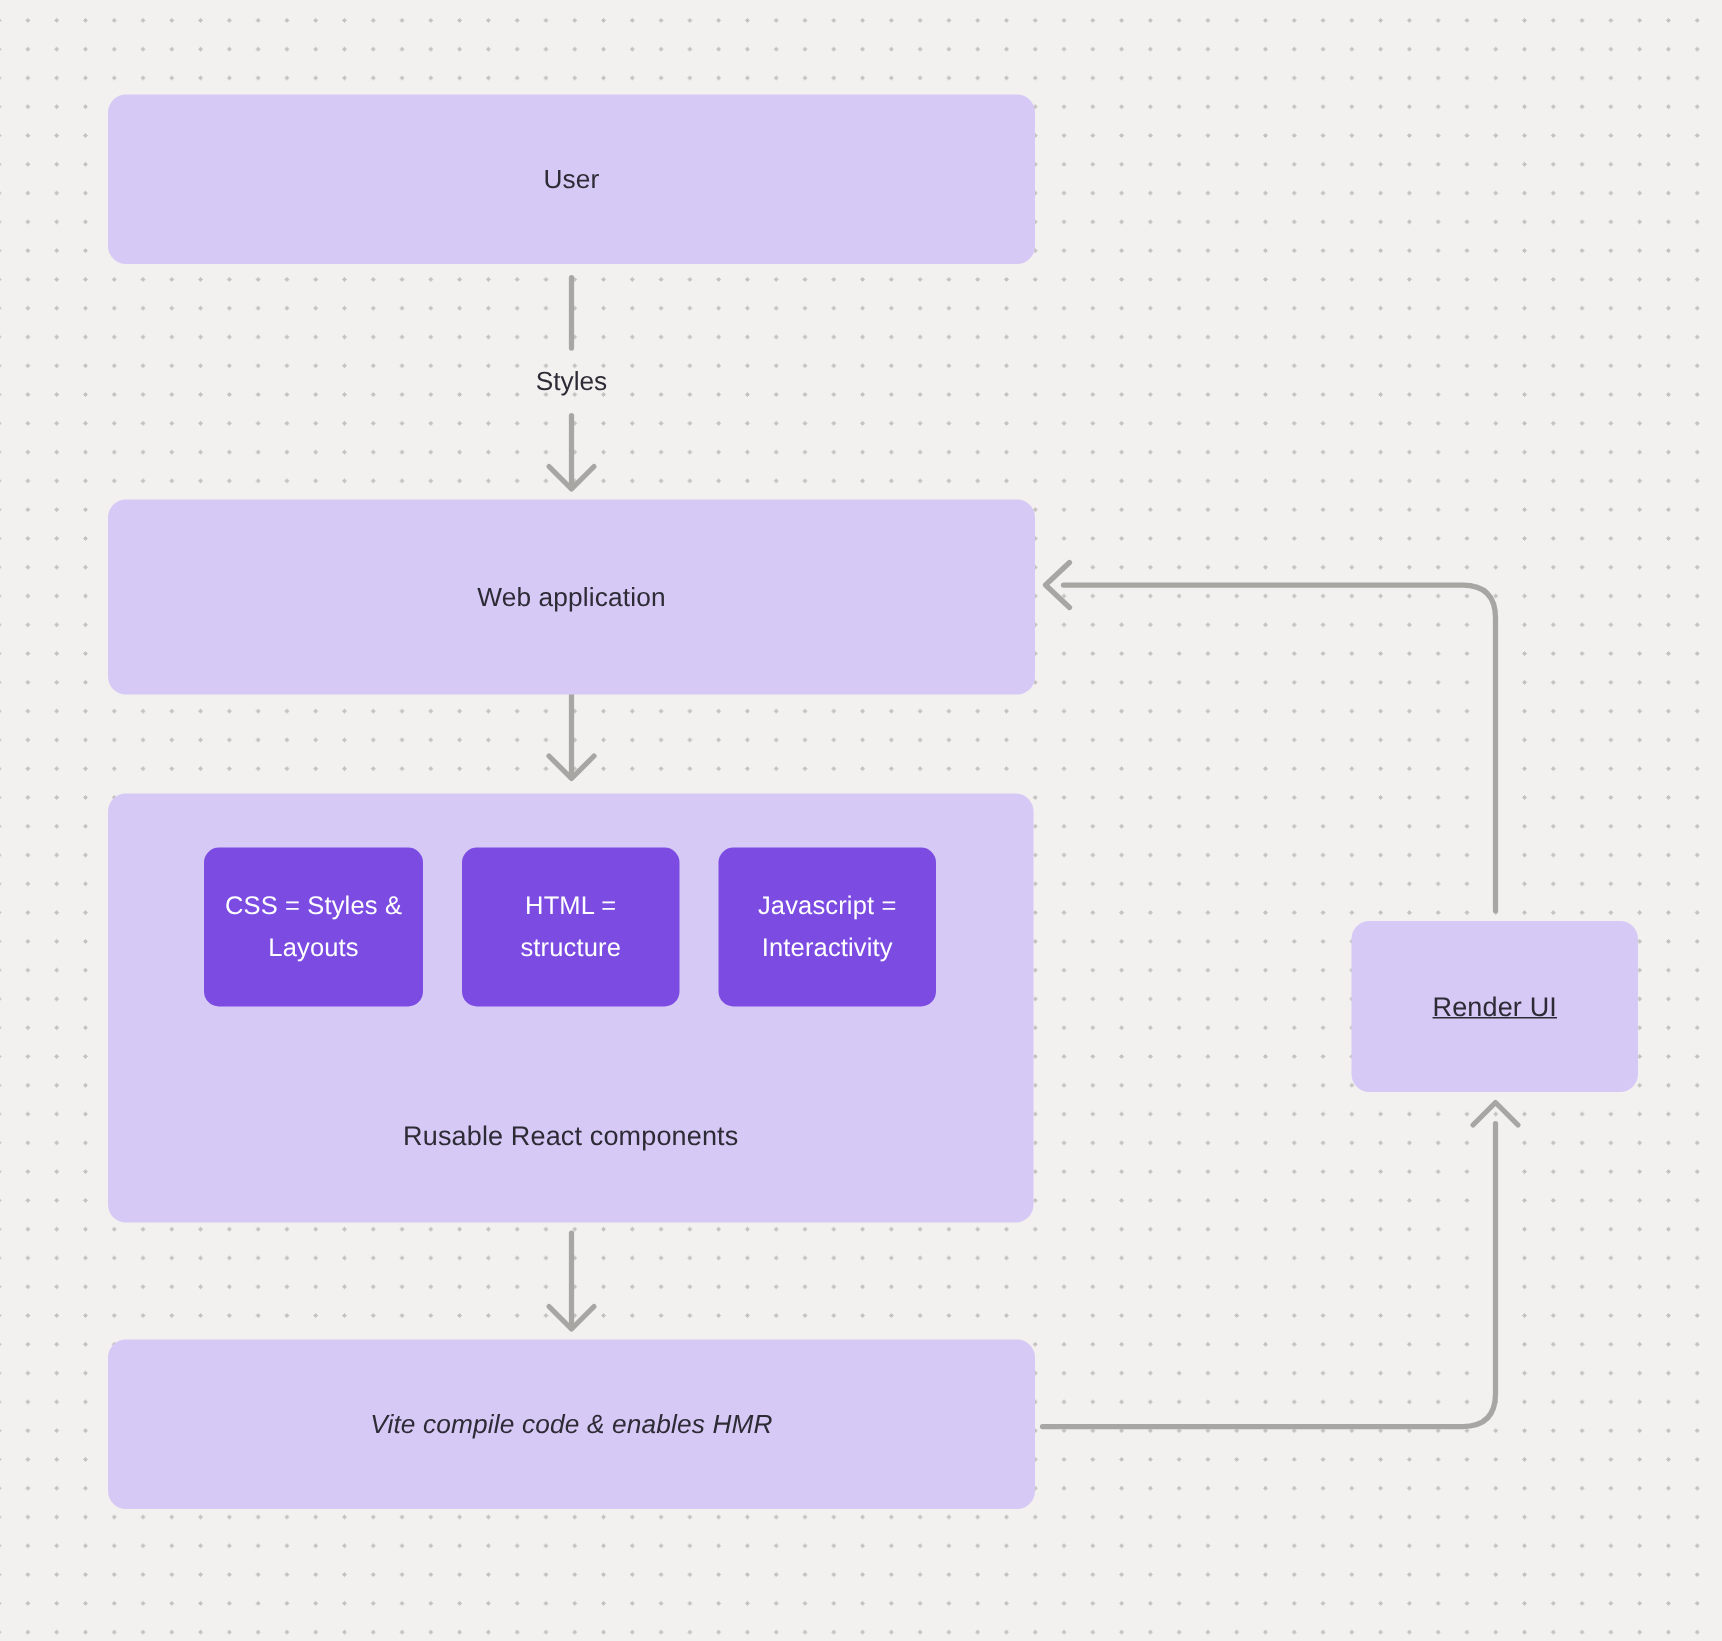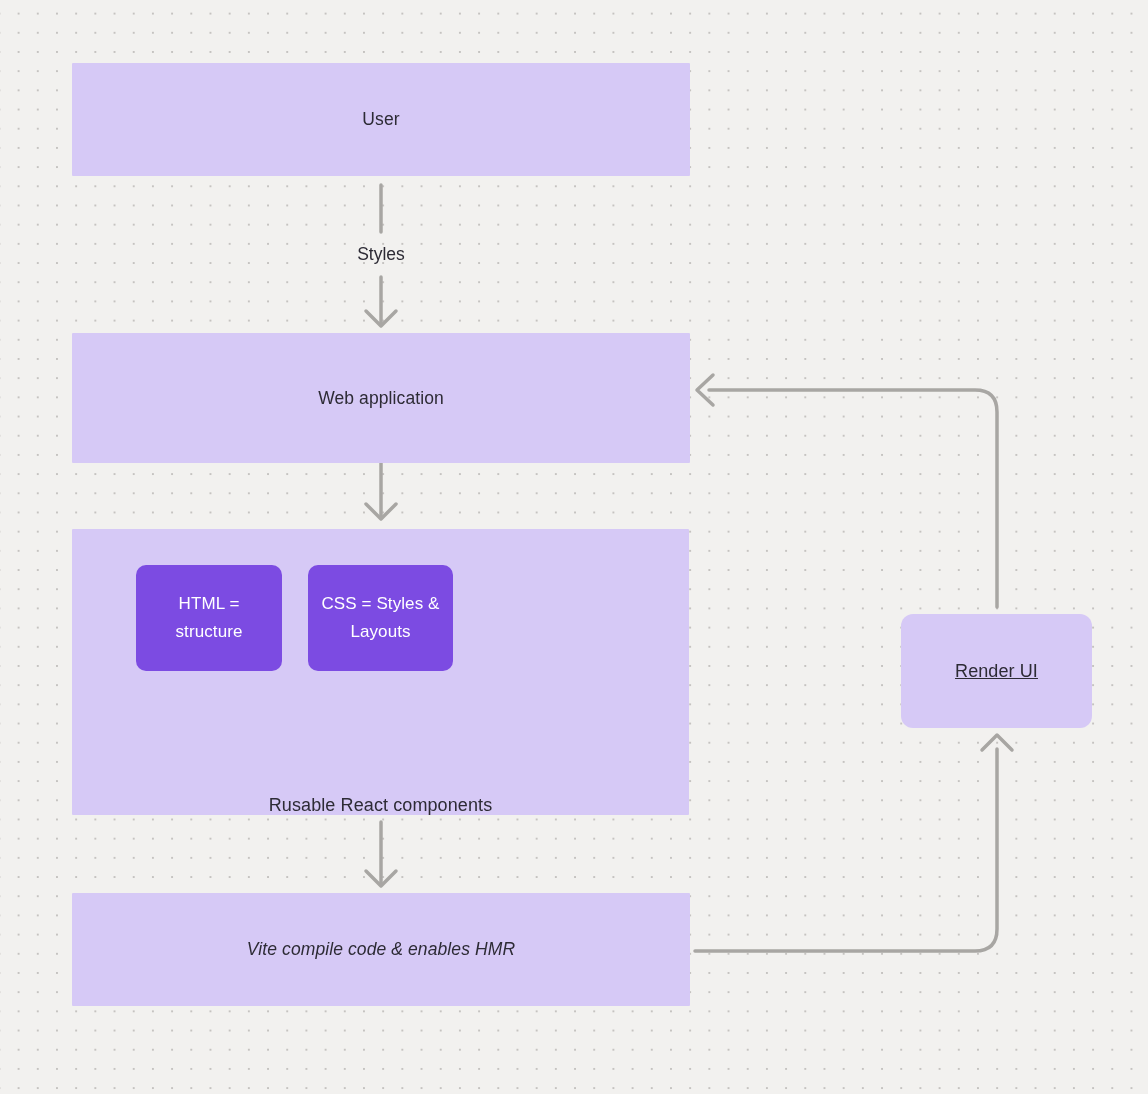--- a/index.html
+++ b/index.html
@@ -20,21 +20,21 @@
     background-image:radial-gradient(circle,var(--dot) 1.3px,rgba(0,0,0,0) 1.45px);
     background-size:19.2px 19.2px;
     background-position:9px 4px;
     font-family:"Liberation Sans","DejaVu Sans",sans-serif;
   }
   .connector-layer{position:absolute;inset:0;width:100%;height:100%;z-index:1;}
   .connector-layer path{fill:none;stroke:var(--connector);stroke-width:3.5;stroke-linecap:round;stroke-linejoin:round;}
   .node{
     position:absolute;z-index:2;
     background:var(--node-fill-light);
-    border-radius:1px;
+    border-radius:12px;
     display:flex;align-items:center;justify-content:center;
     color:var(--node-text-dark);
     font-size:17.5px;font-weight:500;letter-spacing:.1px;
     text-align:center;
   }
   .node-user{left:72px;top:63px;width:618px;height:113px;}
   .node-web{left:72px;top:333px;width:618px;height:130px;}
   .node-vite{left:72px;top:893px;width:618px;height:113px;font-style:italic;}
   .node-render{left:901px;top:614px;width:191px;height:114px;border-radius:12px;font-size:18px;text-decoration:underline;}
   .node-group{left:72px;top:529px;width:617px;height:286px;display:block;}
@@ -43,21 +43,21 @@
     width:145px;height:106px;border-radius:10px;
     background:var(--node-fill-accent);
     color:var(--node-text-light);
     display:flex;align-items:center;justify-content:center;
     text-align:center;font-size:17px;font-weight:500;
     line-height:28px;padding:0 10px;box-sizing:border-box;
   }
   .card:first-child{width:146px;}
   .group-caption{
     position:absolute;left:0;right:0;top:218px;
-    text-align:center;font-size:18px;font-weight:500;color:var(--node-text-dark);margin-top:48px;
+    text-align:center;font-size:18px;font-weight:500;color:var(--node-text-dark);
   }
   .edge-label{
     position:absolute;z-index:2;left:281px;top:244px;width:200px;
     text-align:center;font-size:17.5px;font-weight:500;color:var(--node-text-dark);
   }
 </style>
 </head>
 <body>
 
 <div class="canvas">
@@ -87,24 +87,27 @@
 
   <div class="edge-label">Styles</div>
 
   <div class="node node-web">
     <span>Web application</span>
   </div>
 
   <div class="node node-group">
     <div class="group-row">
       <div class="card">
+        <span>CSS = Styles &amp; Layouts</span>
+      </div>
+      <div class="card">
         <span>HTML = structure</span>
       </div>
       <div class="card">
-        <span>CSS = Styles &amp; Layouts</span>
+        <span>Javascript = Interactivity</span>
       </div>
     </div>
     <div class="group-caption">Rusable React components</div>
   </div>
 
   <div class="node node-vite">
     <span>Vite compile code &amp; enables HMR</span>
   </div>
 
   <div class="node node-render">

